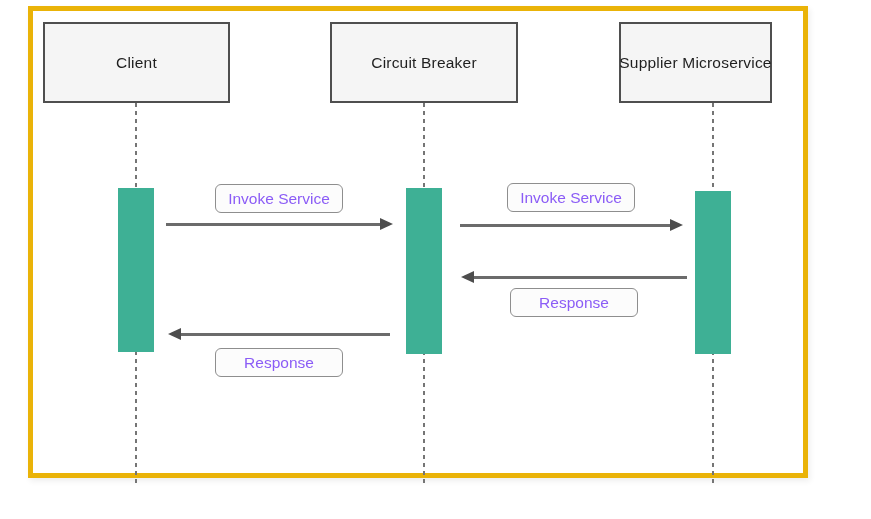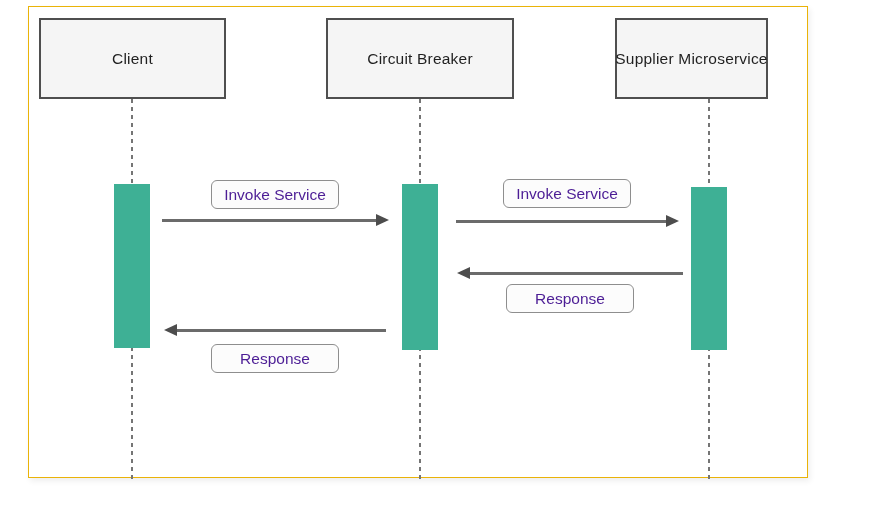--- a/index.html
+++ b/index.html
@@ -13,21 +13,21 @@
   .canvas {
     position: absolute; left: 0; top: 0;
     width: 871px; height: 519px;
     background: #ffffff;
   }
   .card {
     position: absolute;
     left: 28px; top: 6px;
     width: 780px; height: 472px;
     background: #ffffff;
-    border: 1px solid #eab308;
+    border: 5px solid #eab308;
     box-shadow: 2px 3px 6px rgba(0,0,0,0.07);
   }
   .participant {
     position: absolute;
     top: 11px; height: 81px;
     background: #f5f5f5;
     border: 2px solid #4f4f4f;
     display: flex; align-items: center; justify-content: center;
     font-size: 15.5px; font-weight: 500; color: #1f1f1f;
     letter-spacing: 0.2px;
@@ -76,21 +76,21 @@
   .arrow.m3 { left: 428px; top: 260px; width: 226px; }
   .arrow.m4 { left: 135px; top: 317px; width: 222px; }
 
   .msg-label {
     position: absolute;
     width: 128px; height: 29px;
     background: #fcfcfc;
     border: 1.5px solid #8e8e8e;
     border-radius: 6px;
     display: flex; align-items: center; justify-content: center;
-    font-size: 15.5px; font-weight: 500; color: #4c1d95;
+    font-size: 15.5px; font-weight: 500; color: #8b5cf6;
     white-space: nowrap;
   }
   .msg-label.t1 { left: 182px; top: 173px; }
   .msg-label.t2 { left: 474px; top: 172px; }
   .msg-label.t3 { left: 477px; top: 277px; }
   .msg-label.t4 { left: 182px; top: 337px; }
 </style>
 </head>
 <body>
 

